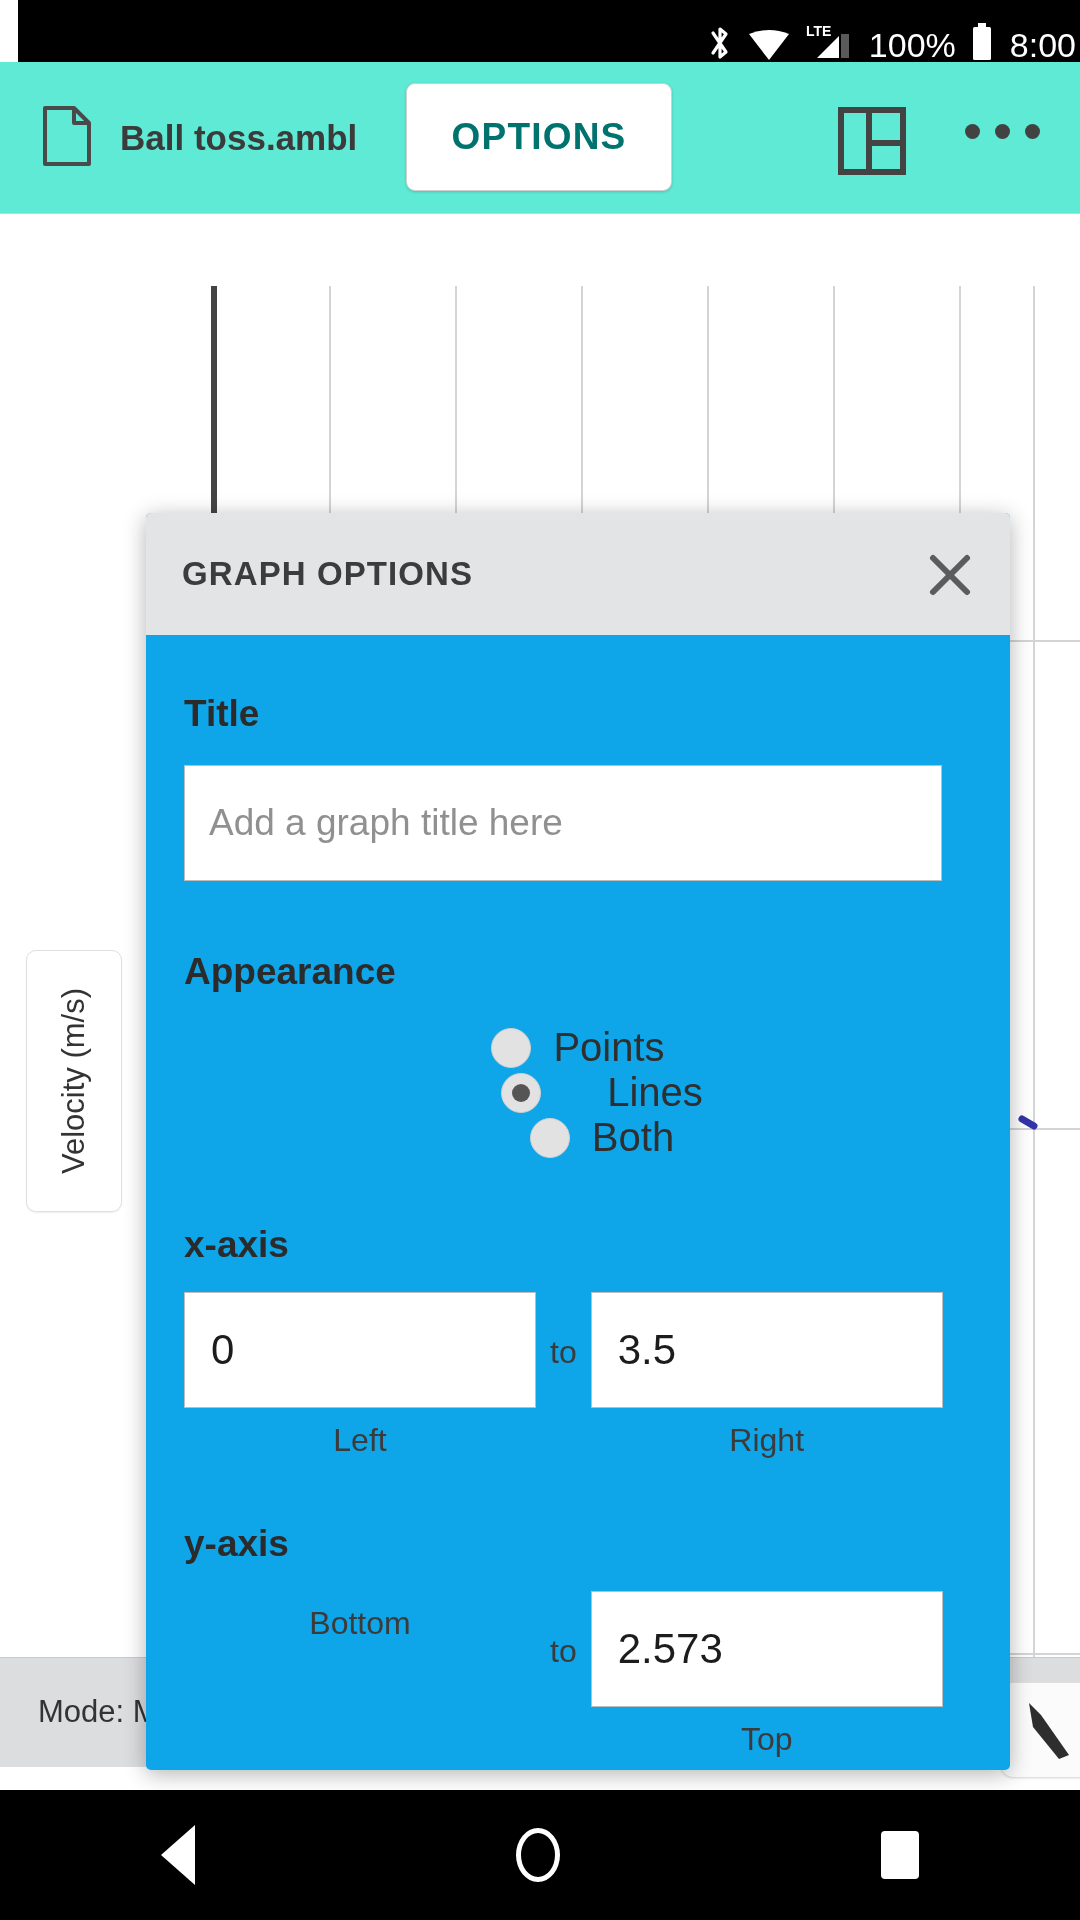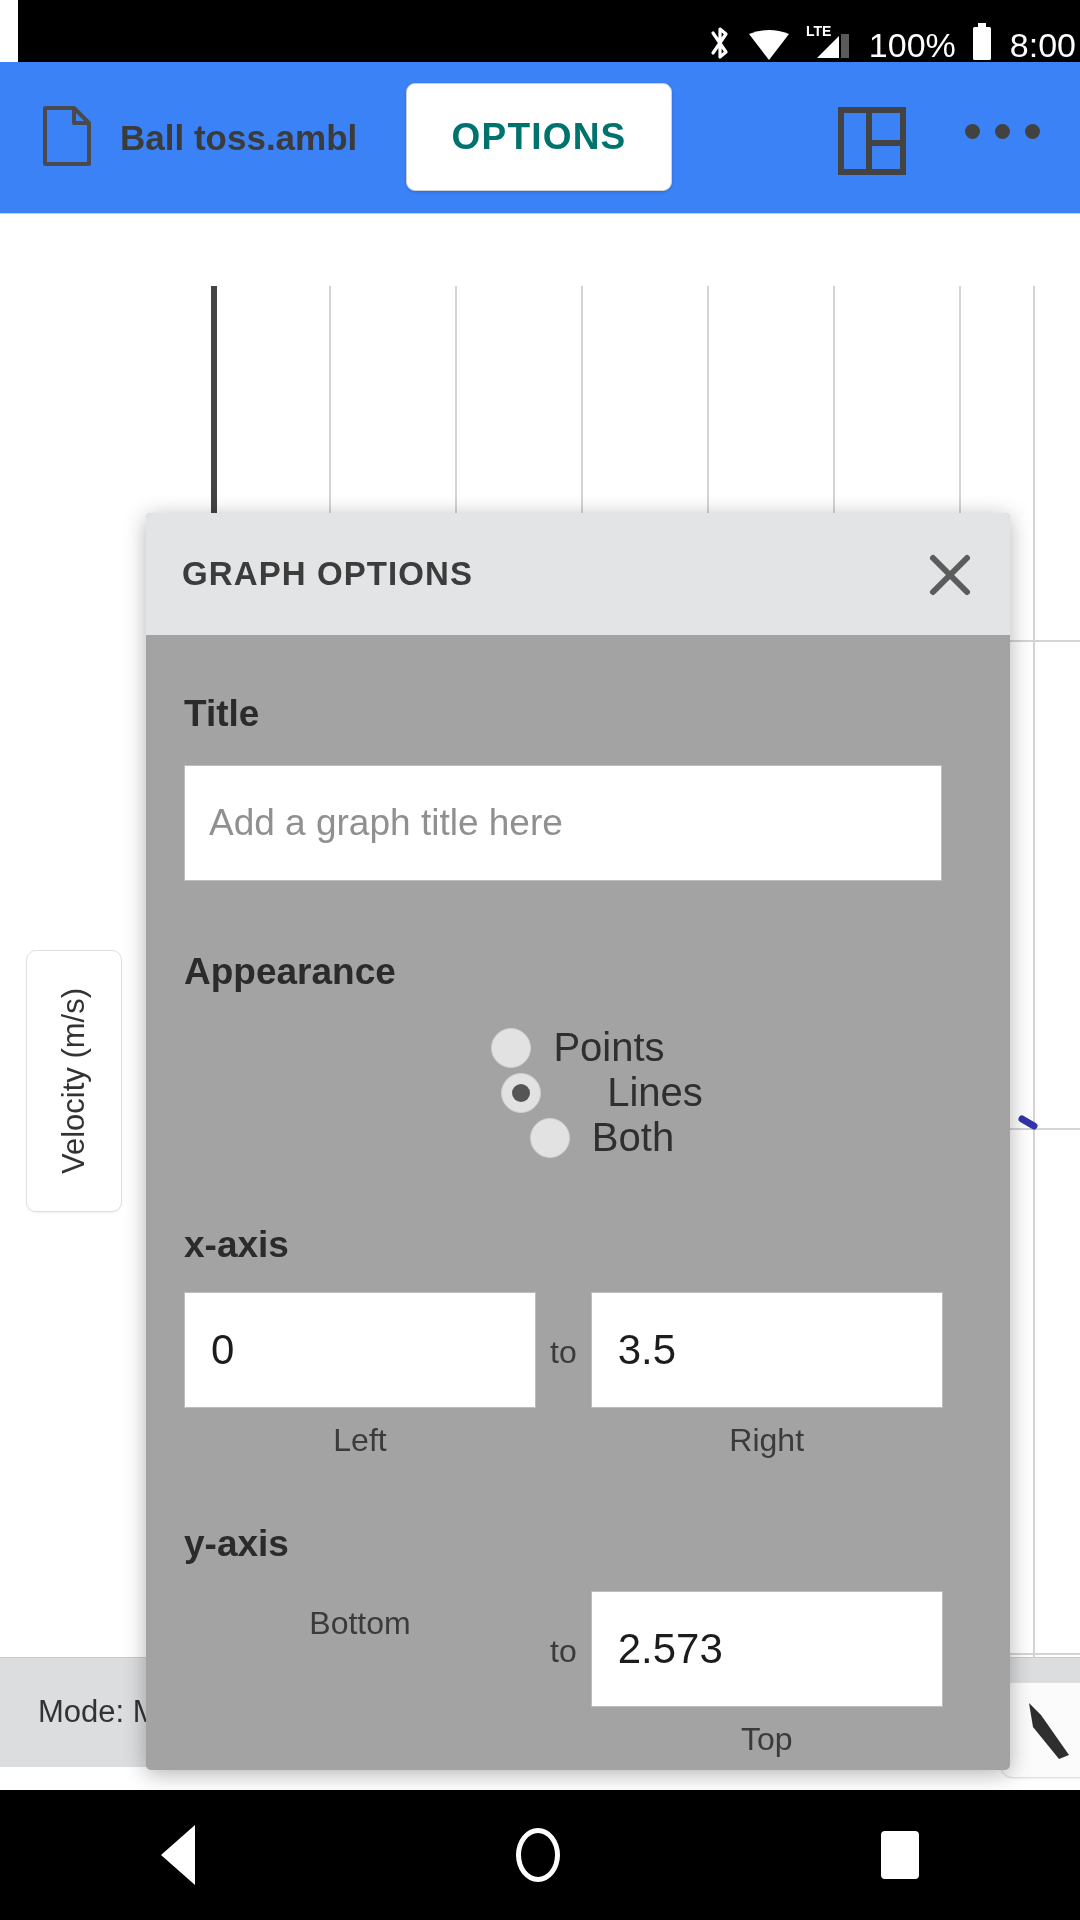--- a/index.html
+++ b/index.html
@@ -44,21 +44,21 @@
     margin-left: 16px;
     line-height: 1;
   }
 
   
   #app-toolbar {
     position: absolute;
     top: 62px; left: 0;
     width: 1080px;
     height: 152px;
-    background: #3b82f6;
+    background: #5eead4;
     border-bottom: 1px solid #cfd0d1;
     box-sizing: border-box;
     display: flex;
     align-items: center;
   }
   #file-icon { margin-left: 42px; }
   #file-name {
     font-size: 35px;
     color: #3b3b3b;
     font-weight: 700;
@@ -178,21 +178,21 @@
     overflow: hidden;
   }
 
   
   #graph-options-dialog {
     position: absolute;
     left: 146px;
     top: 513px;
     width: 864px;
     height: 1257px;
-    background: #a3a3a3;
+    background: #0ea5e9;
     border-radius: 5px;
     box-shadow: 0 4px 22px rgba(0,0,0,0.30);
     box-sizing: border-box;
     overflow: hidden;
   }
   #dialog-header {
     height: 122px;
     background: #e3e4e5;
     display: flex;
     align-items: center;

